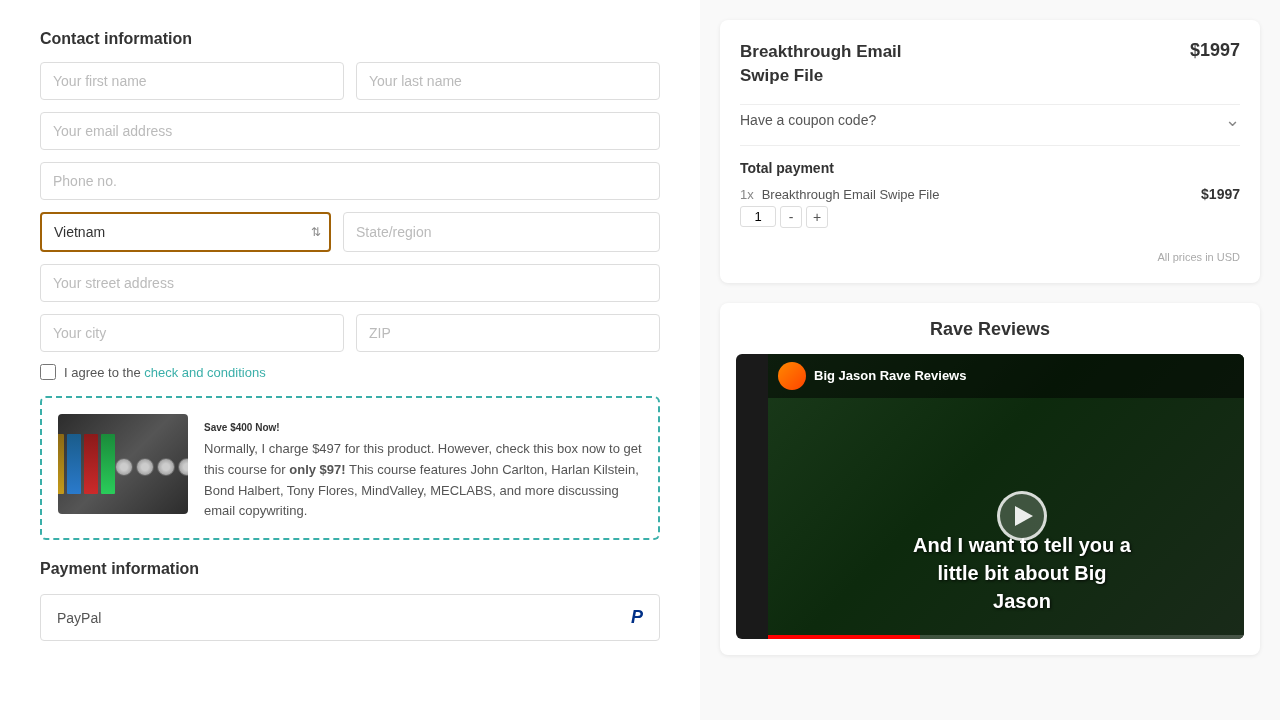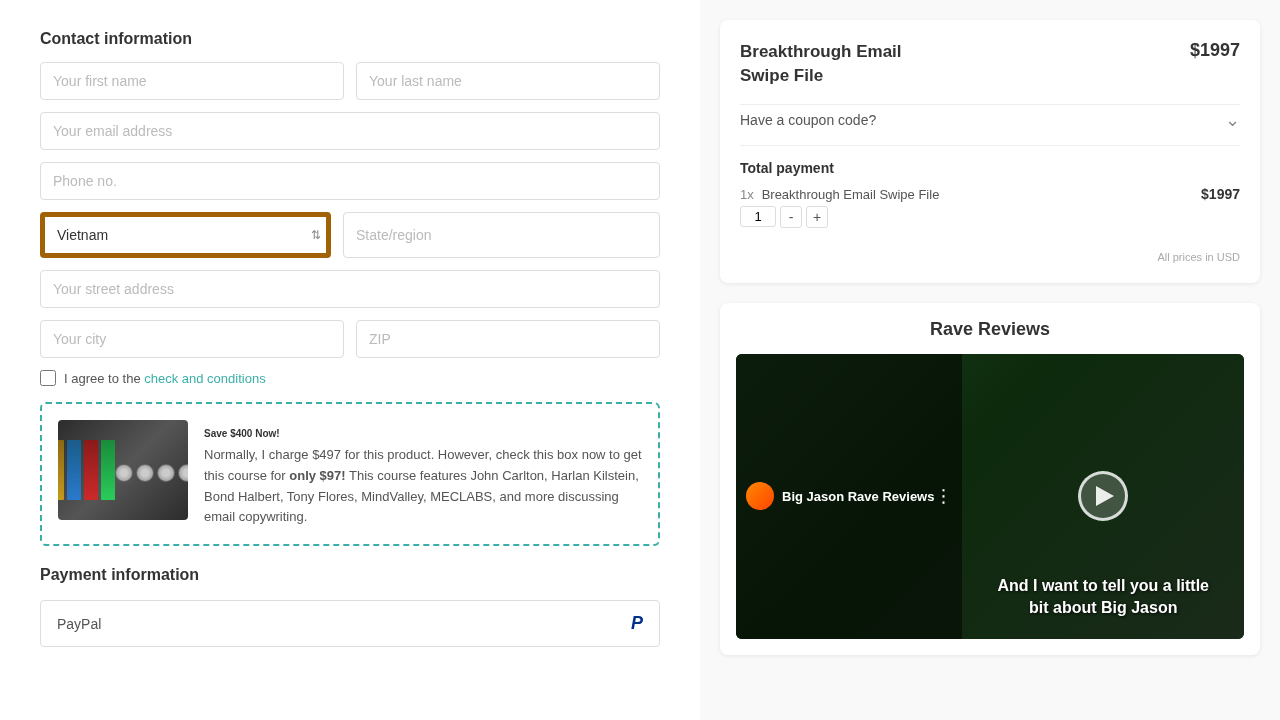--- a/index.html
+++ b/index.html
@@ -61,21 +61,21 @@
       width: 100%;
     }
 
     
     .select-wrapper {
       flex: 1;
       position: relative;
     }
     .form-select {
       width: 100%;
-      border: 5px solid #a16207;
+      border: 2px solid #a16207;
       border-radius: 4px;
       padding: 10px 12px;
       font-size: 14px;
       color: #333;
       appearance: none;
       background: #fff;
       outline: none;
       cursor: pointer;
     }
     .select-arrows {
@@ -349,22 +349,23 @@
       overflow: hidden;
       position: relative;
       background: #1a1a1a;
       aspect-ratio: 16/9;
     }
     .video-bg {
       width: 100%;
       height: 100%;
       background: linear-gradient(135deg, #1a3a1a 0%, #0d2a0d 40%, #1a2a1a 100%);
       display: flex;
-      flex-direction: row;
+      flex-direction: column;
       position: relative;
+      margin-left: 32px;
     }
     .video-header {
       display: flex;
       align-items: center;
       justify-content: space-between;
       padding: 8px 10px;
       background: rgba(0,0,0,0.5);
     }
     .video-avatar {
       width: 28px;
@@ -392,21 +393,21 @@
       justify-content: center;
       position: relative;
     }
     .video-text-overlay {
       position: absolute;
       bottom: 20px;
       left: 50%;
       transform: translateX(-50%);
       text-align: center;
       color: #fff;
-      font-size: 16px;
+      font-size: 20px;
       font-weight: 700;
       line-height: 1.4;
       text-shadow: 1px 1px 3px rgba(0,0,0,0.8);
       width: 220px;
     }
     .play-button {
       width: 50px;
       height: 50px;
       border-radius: 50%;
       background: rgba(255,255,255,0.2);

